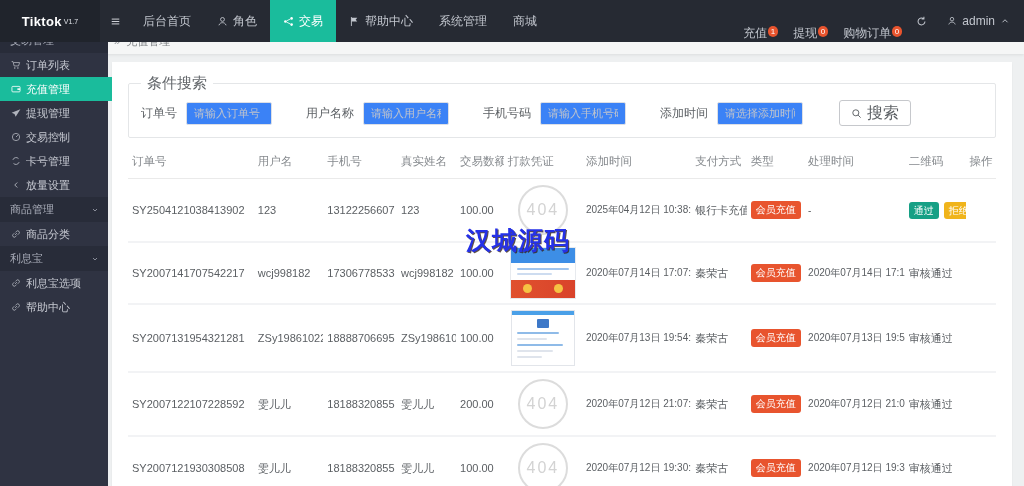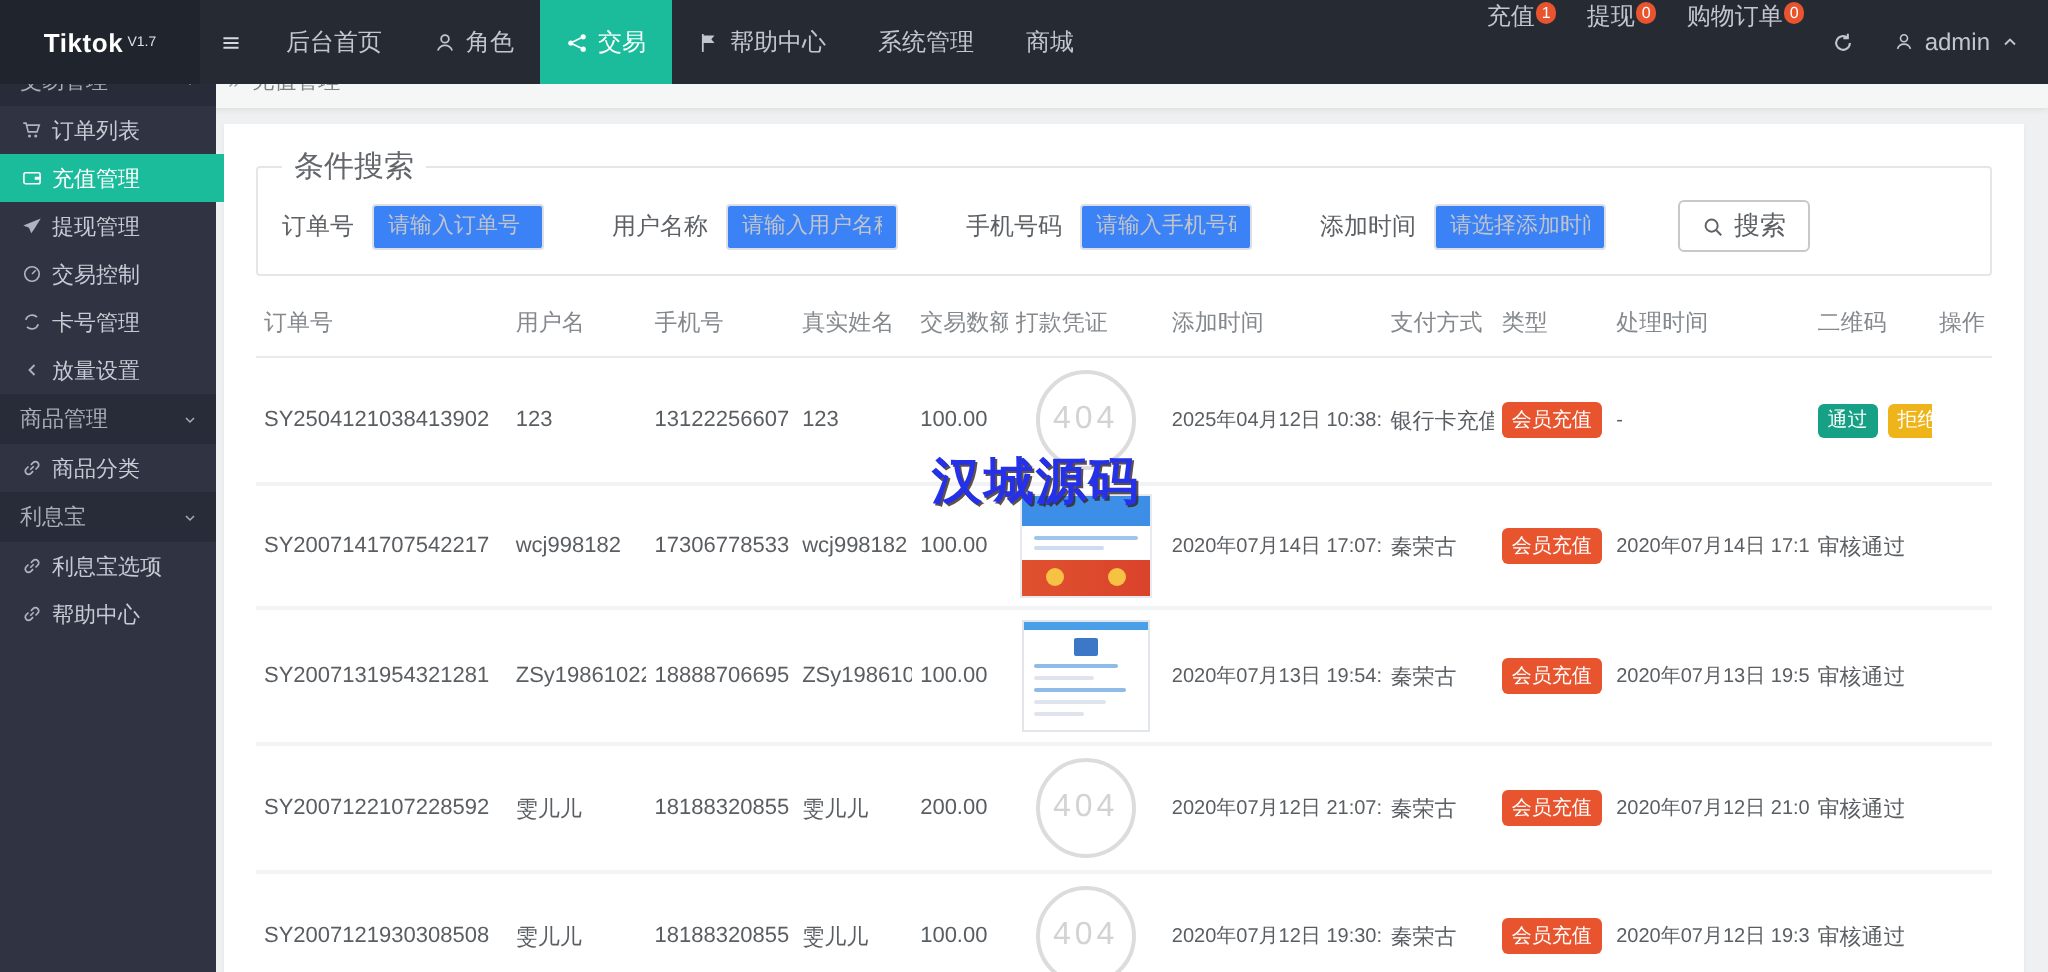--- a/index.html
+++ b/index.html
@@ -47,21 +47,21 @@
 
   fieldset.search-box{border:1px solid #e4e6e8;border-radius:2px;margin:0;padding:2px 12px 11px;}
   .search-box legend{font-size:15px;color:#63676b;padding:0 6px;}
   .search-row{display:flex;align-items:center;margin-top:5px;}
   .field{display:flex;align-items:center;margin-right:34px;}
   .field label{font-size:12px;color:#5d6165;margin-right:9px;white-space:nowrap;}
   .field input{width:86px;height:23px;border:1px solid #dcdfe6;border-radius:2px;padding:0 7px;
                font-size:11px;color:#333;outline:none;font-family:inherit;background:#3b82f6;}
   .field input::placeholder{color:#c0c4cc;}
   .search-btn{display:flex;align-items:center;gap:5px;height:26px;padding:0 11px;background:#fff;
-              border:1px solid #c6c8cc;border-radius:3px;font-size:13px;color:#5d6165;cursor:pointer;
+              border:1px solid #c6c8cc;border-radius:3px;font-size:16px;color:#5d6165;cursor:pointer;
               margin-left:2px;font-family:inherit;}
   .search-btn .icn svg{width:11px;height:11px;}
 
   
   table{width:100%;border-collapse:collapse;table-layout:fixed;margin-top:12px;}
   th{font-weight:400;font-size:11.5px;color:#85898d;text-align:left;padding:4px 4px 9px;
      border-bottom:1px solid #eaeaea;white-space:nowrap;overflow:hidden;}
   td{font-size:11px;color:#5a5e62;padding:2px 4px;height:62px;border-bottom:2px solid #f2f3f5;
      white-space:nowrap;overflow:hidden;vertical-align:middle;}
   td.center{text-align:center;}
@@ -145,21 +145,21 @@
         <span>帮助中心</span>
       </div>
       <div class="nav-item">
         <span>系统管理</span>
       </div>
       <div class="nav-item">
         <span>商城</span>
       </div>
     </div>
   <div class="nav-right">
-    <div style="display:flex;align-items:flex-start;">
+    <div style="display:flex;align-items:flex-end;">
         <div class="nav-right-item">
           <span>充值</span>
           <span class="nav-badge">1</span>
         </div>
         <div class="nav-right-item">
           <span>提现</span>
           <span class="nav-badge">0</span>
         </div>
         <div class="nav-right-item">
           <span>购物订单</span>

